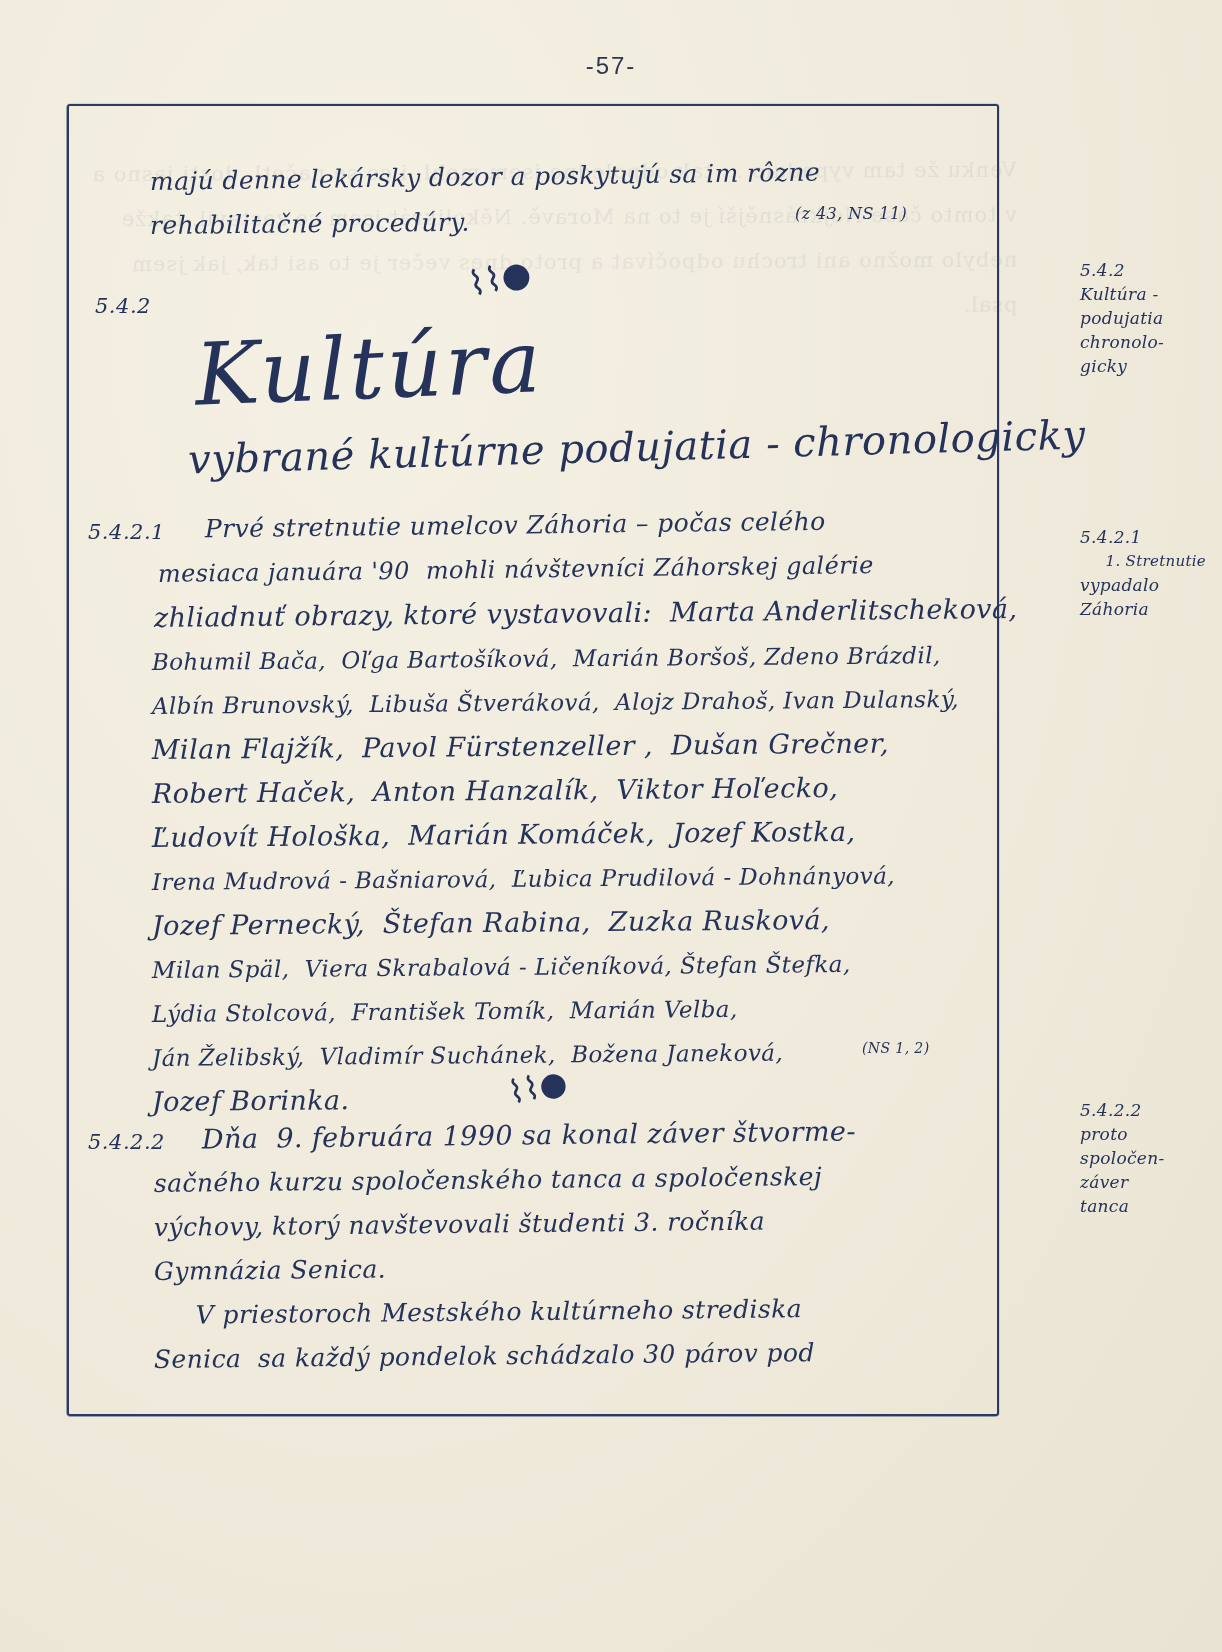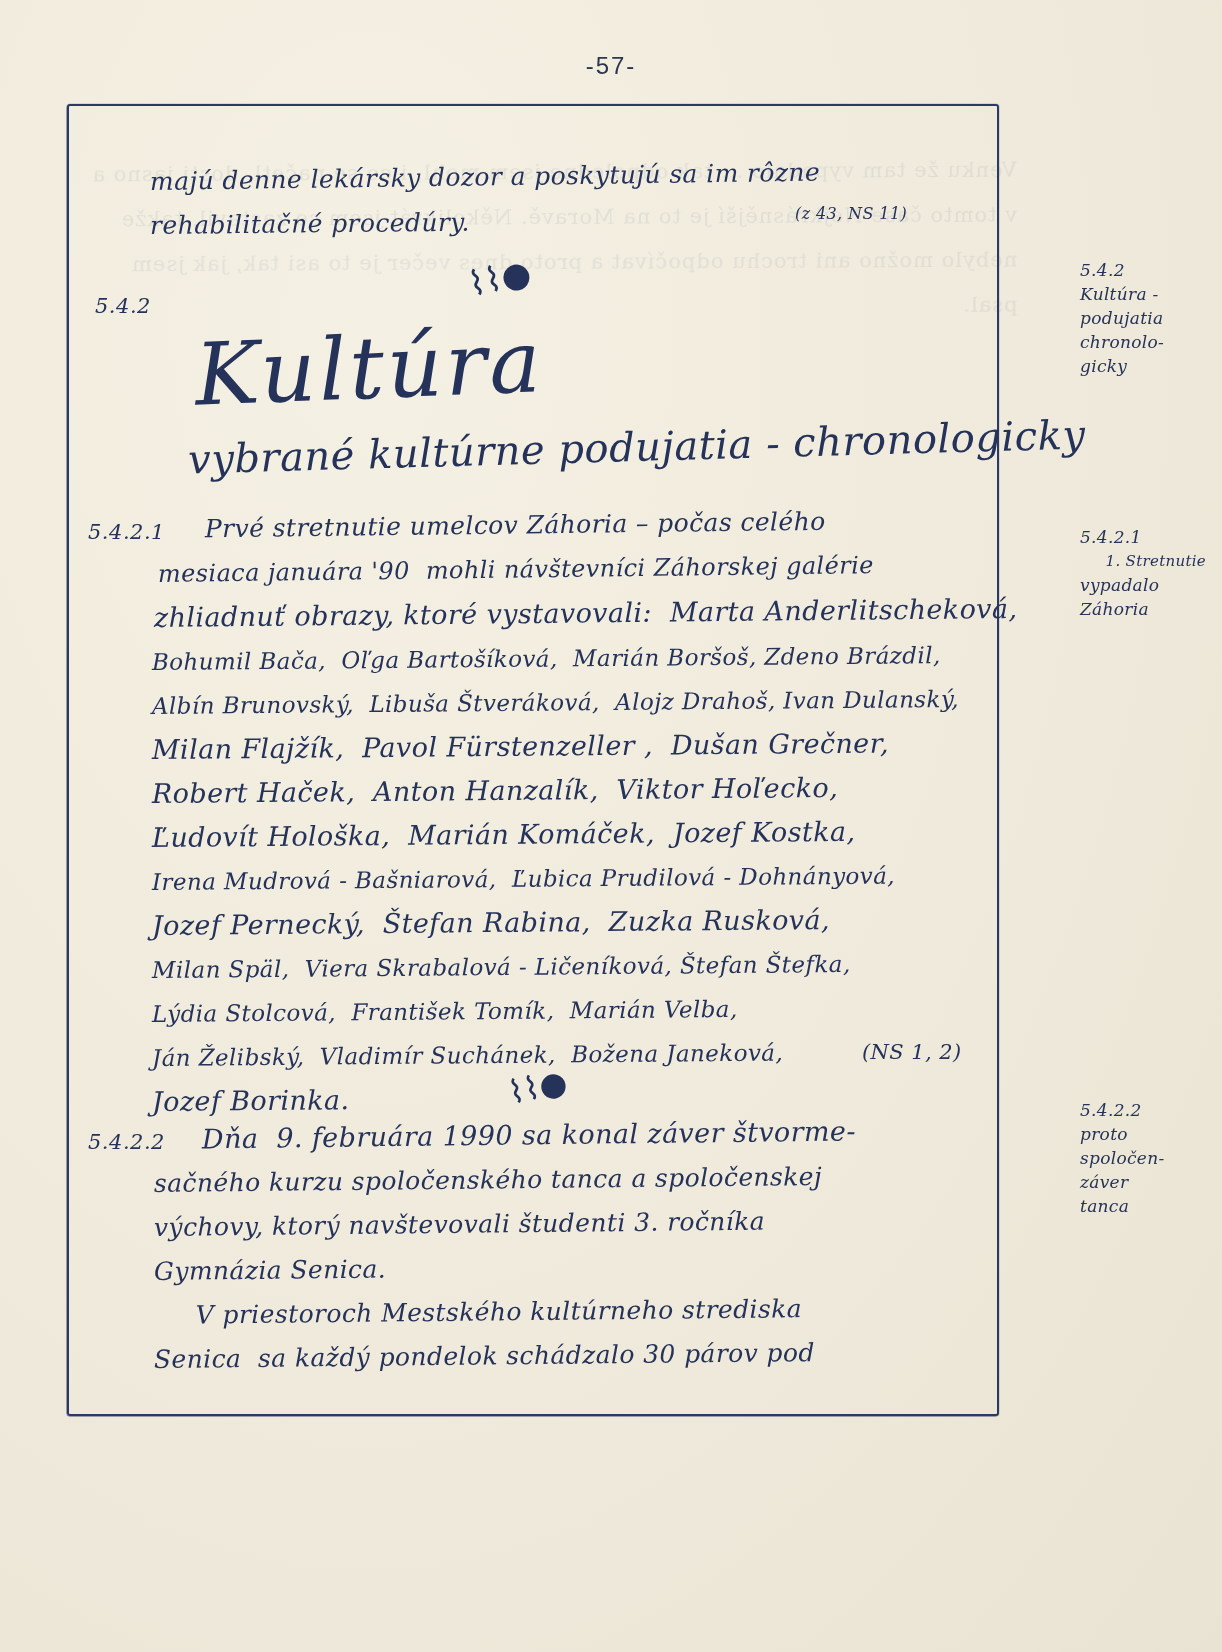--- a/index.html
+++ b/index.html
@@ -208,21 +208,21 @@
     <div class="line names nm-big" style="padding-left:2px; transform:rotate(-0.5deg);">Robert Haček,  Anton Hanzalík,  Viktor Hoľecko,</div>
     <div class="line names nm-big" style="padding-left:2px; transform:rotate(-0.5deg);">Ľudovít Hološka,  Marián Komáček,  Jozef Kostka,</div>
     <div class="line names" style="padding-left:2px; transform:rotate(-0.5deg);">Irena Mudrová - Bašniarová,  Ľubica Prudilová - Dohnányová,</div>
     <div class="line names nm-big" style="padding-left:2px; transform:rotate(-0.5deg);">Jozef Pernecký,  Štefan Rabina,  Zuzka Rusková,</div>
     <div class="line names" style="padding-left:2px; transform:rotate(-0.5deg);">Milan Späl,  Viera Skrabalová - Ličeníková, Štefan Štefka,</div>
     <div class="line names" style="padding-left:2px; transform:rotate(-0.5deg);">Lýdia Stolcová,  František Tomík,  Marián Velba,</div>
     <div class="line names" style="padding-left:2px; transform:rotate(-0.5deg);">Ján Želibský,  Vladimír Suchánek,  Božena Janeková,</div>
     <div class="line names nm-big" style="padding-left:2px; transform:rotate(-0.5deg);">Jozef Borinka.</div>
   </div>
 
-  <div class="ref-right hw" style="left:862px; top:1040px; font-size:21px;">(NS 1, 2)</div>
+  <div class="ref-right hw" style="left:862px; top:1040px; font-size:14px;">(NS 1, 2)</div>
 
   <div class="swirl" style="left:508px; top:1068px; font-size:32px;">⌇⌇●</div>
 
   <div class="num" style="left:88px; top:1130px;">5.4.2.2</div>
 
   <div class="margin-note" style="top:1098px;">
     <div class="mn-line">5.4.2.2</div>
     <div class="mn-line">proto</div>
     <div class="mn-line">spoločen-</div>
     <div class="mn-line">záver</div>

